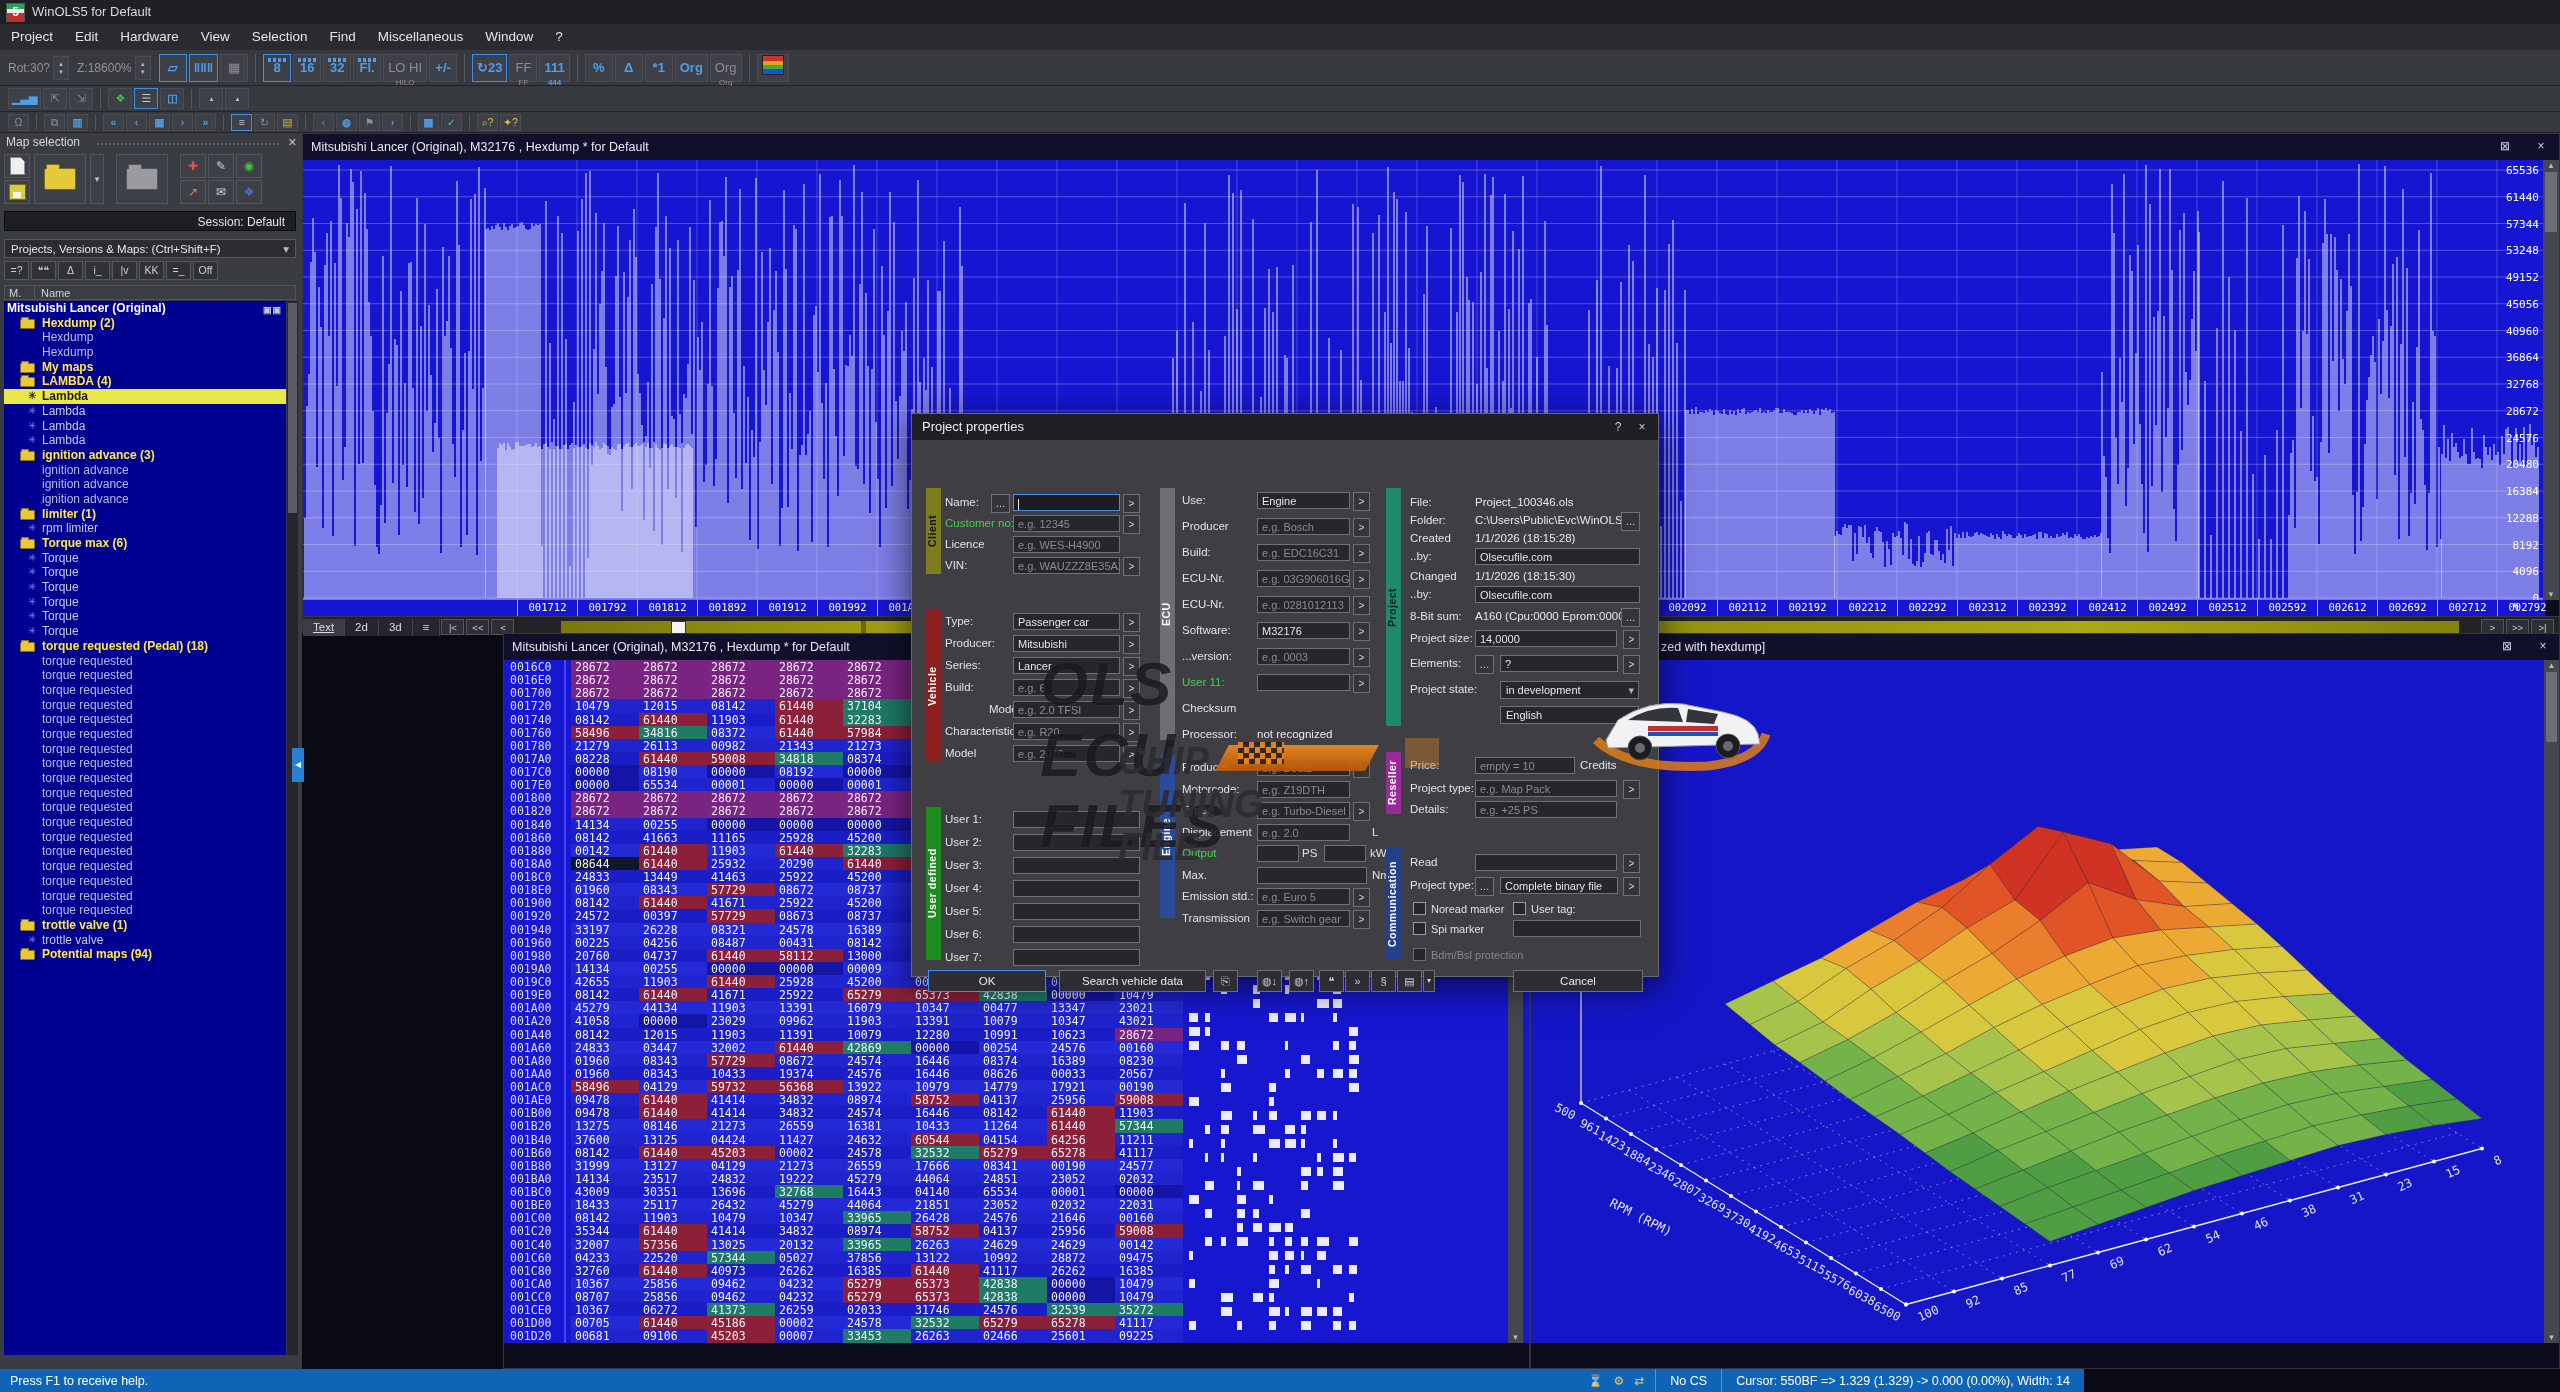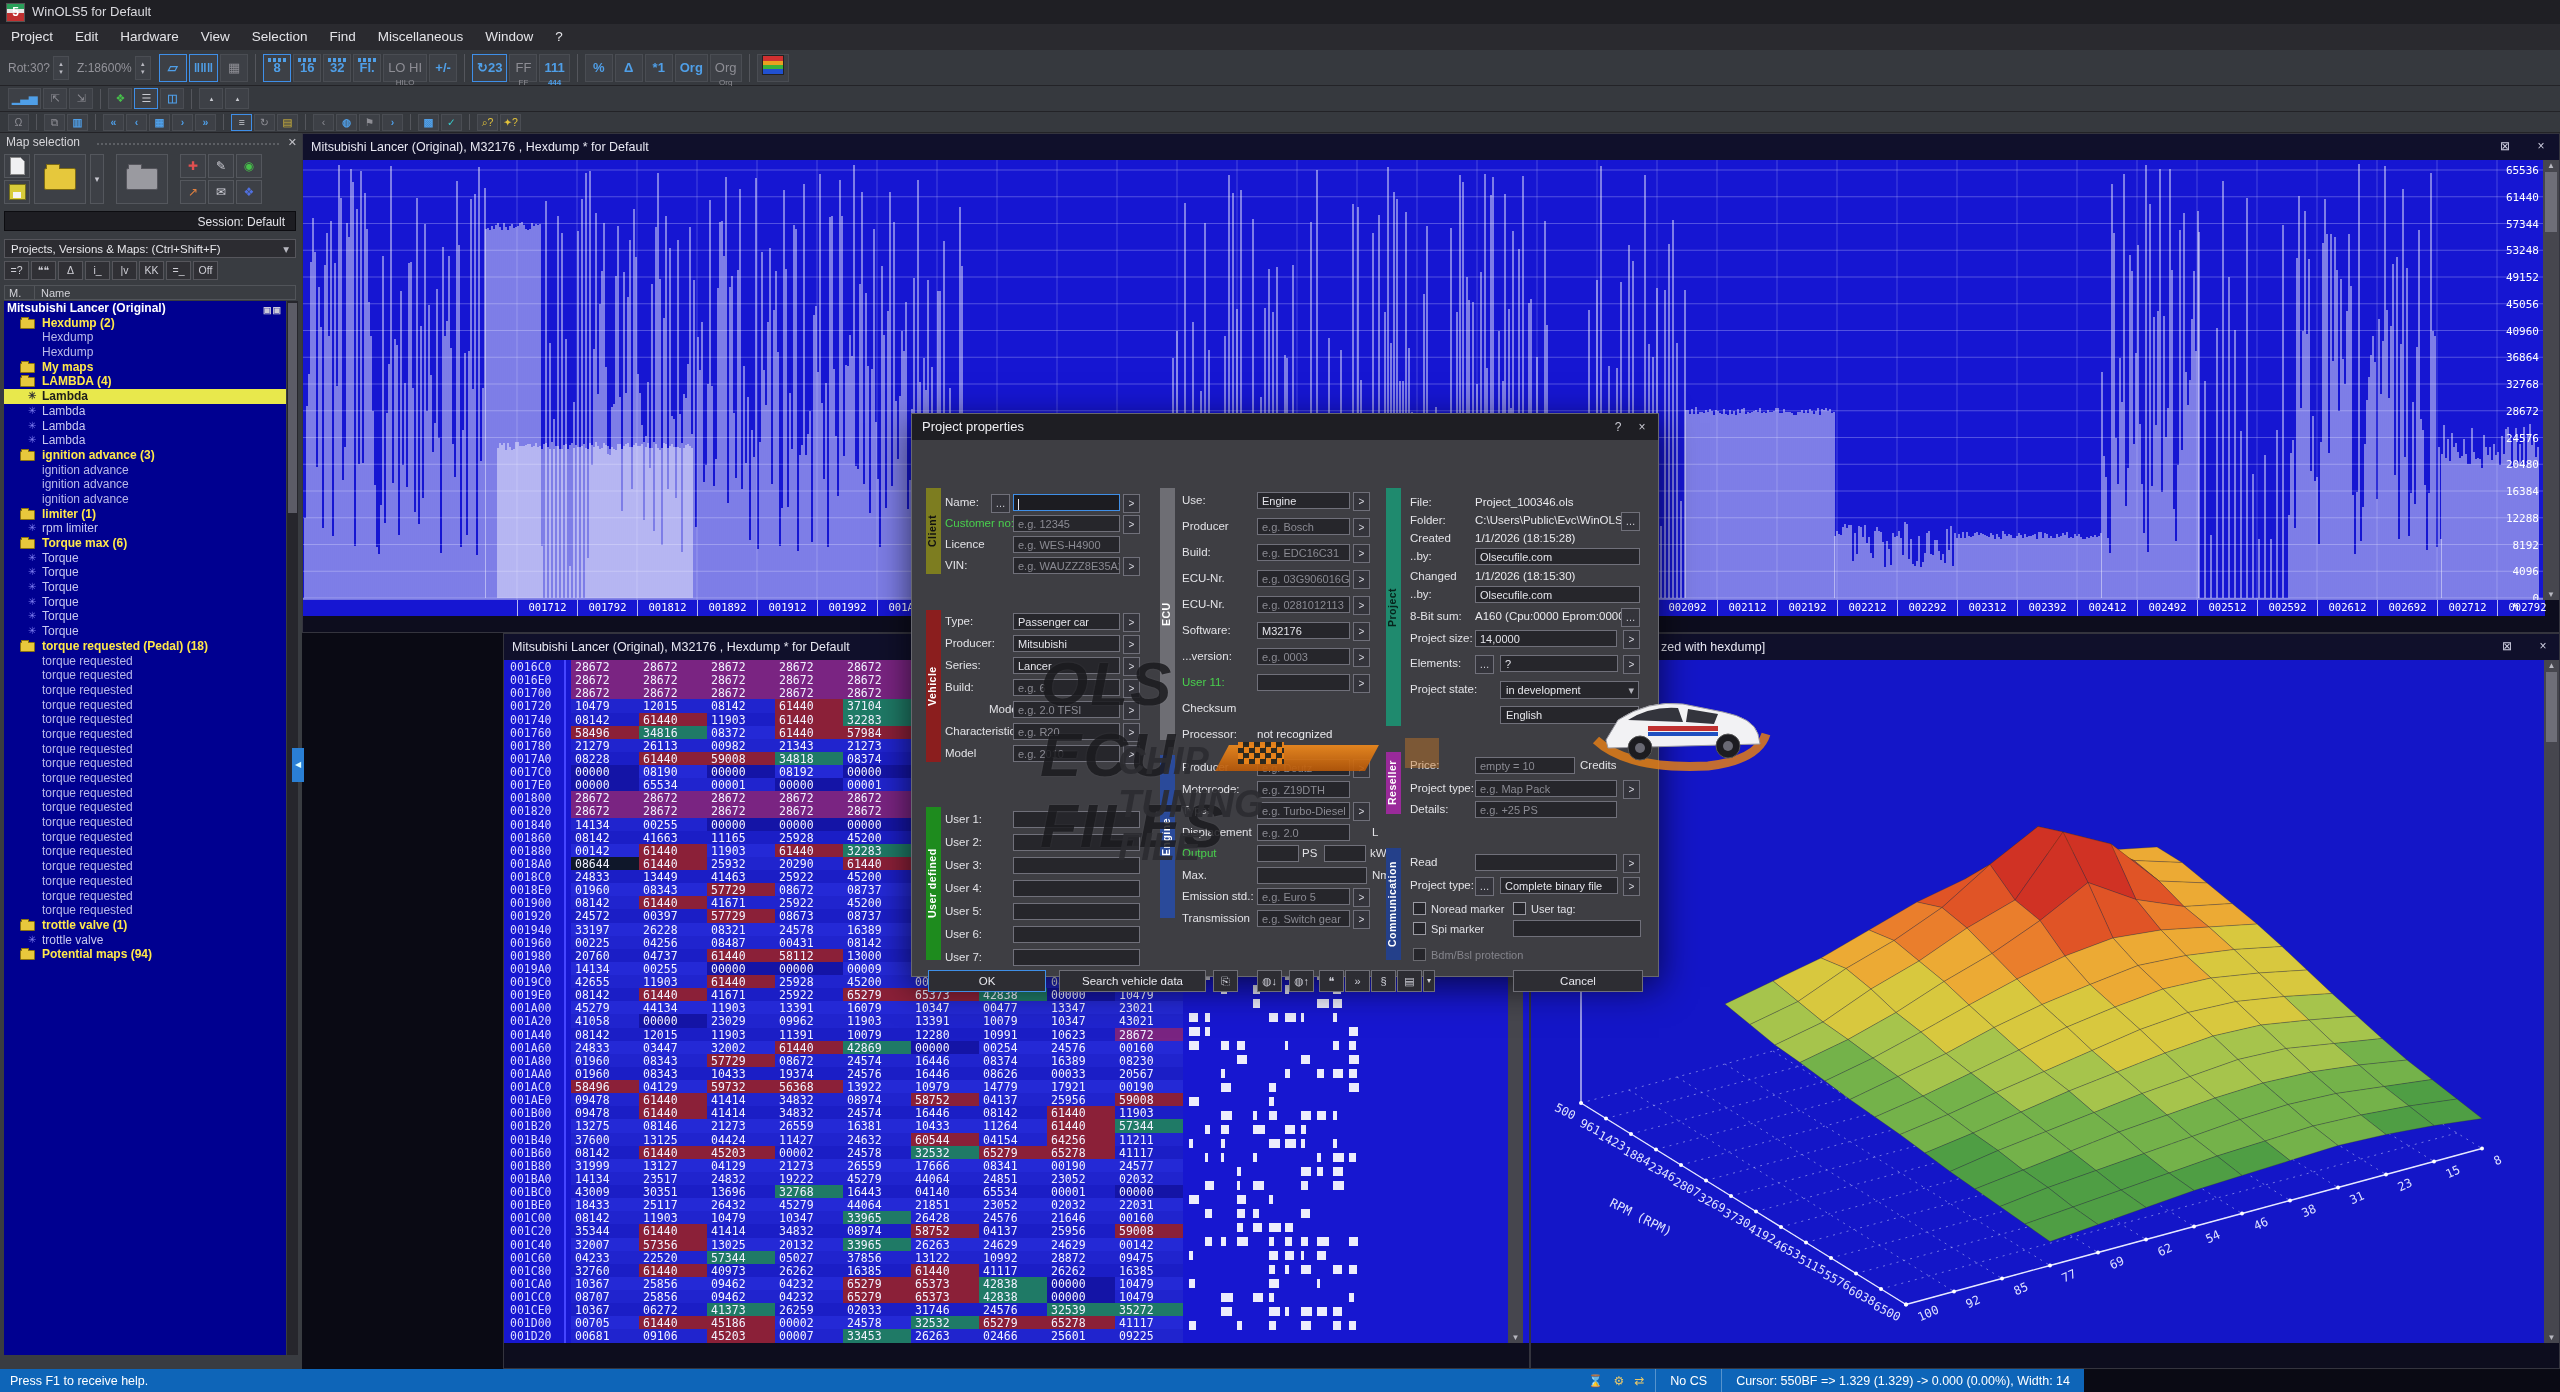--- a/index.html
+++ b/index.html
@@ -572,20 +572,26 @@
       <div class="xl" style="left: 1774px;">002412</div>
       <div class="xl" style="left: 1834px;">002492</div>
       <div class="xl" style="left: 1894px;">002512</div>
       <div class="xl" style="left: 1954px;">002592</div>
       <div class="xl" style="left: 2014px;">002612</div>
       <div class="xl" style="left: 2074px;">002692</div>
       <div class="xl" style="left: 2134px;">002712</div>
       <div class="xl" style="left: 2194px;">002792</div>
       <div class="retmark" style="left: 2208px; top: 1px;">↰</div>
     </div>
+  <div class="tabbar" id="wtTabs" style="top:482px;height:18px;"><div class="tab active">Text</div><div class="tab">2d</div><div class="tab">3d</div><div class="tab">≡</div><div class="navbtn">|&lt;</div><div class="navbtn">&lt;&lt;</div><div class="navbtn">&lt;</div><div class="band" style="left: 258px; right: 100px;">
+        <div class="chip" style="left: 110px; width: 13px;"></div>
+        <div class="tick" style="left: 382px; width: 5px; background: rgb(64, 64, 255);"></div>
+        <div class="tick" style="left: 412px; width: 5px; background: rgb(204, 68, 204);"></div>
+        <div class="tick" style="left: 300px; width: 5px; background: rgb(106, 106, 0);"></div>
+      </div><div style="position: absolute; right: 4px; top: 0px;"><div class="navbtn">&gt;</div><div class="navbtn">&gt;&gt;</div><div class="navbtn">&gt;|</div></div></div>
 </div>
 
 <div class="win" id="winHex" style="left:503px;top:633px;width:1027px;height:736px;">
   <div class="win-title">
     <span>Mitsubishi Lancer (Original), M32176 , Hexdump * for Default</span>
     <span class="wt-btn" style="right:42px;">⊠</span>
     <span class="wt-btn" style="right:6px;">×</span>
   </div>
   <div class="wcontent" style="top:26px;width:1025px;height:683px;background:#1717d0;">
     <div id="hexGrid" style="position:absolute;left:0;top:0;">

